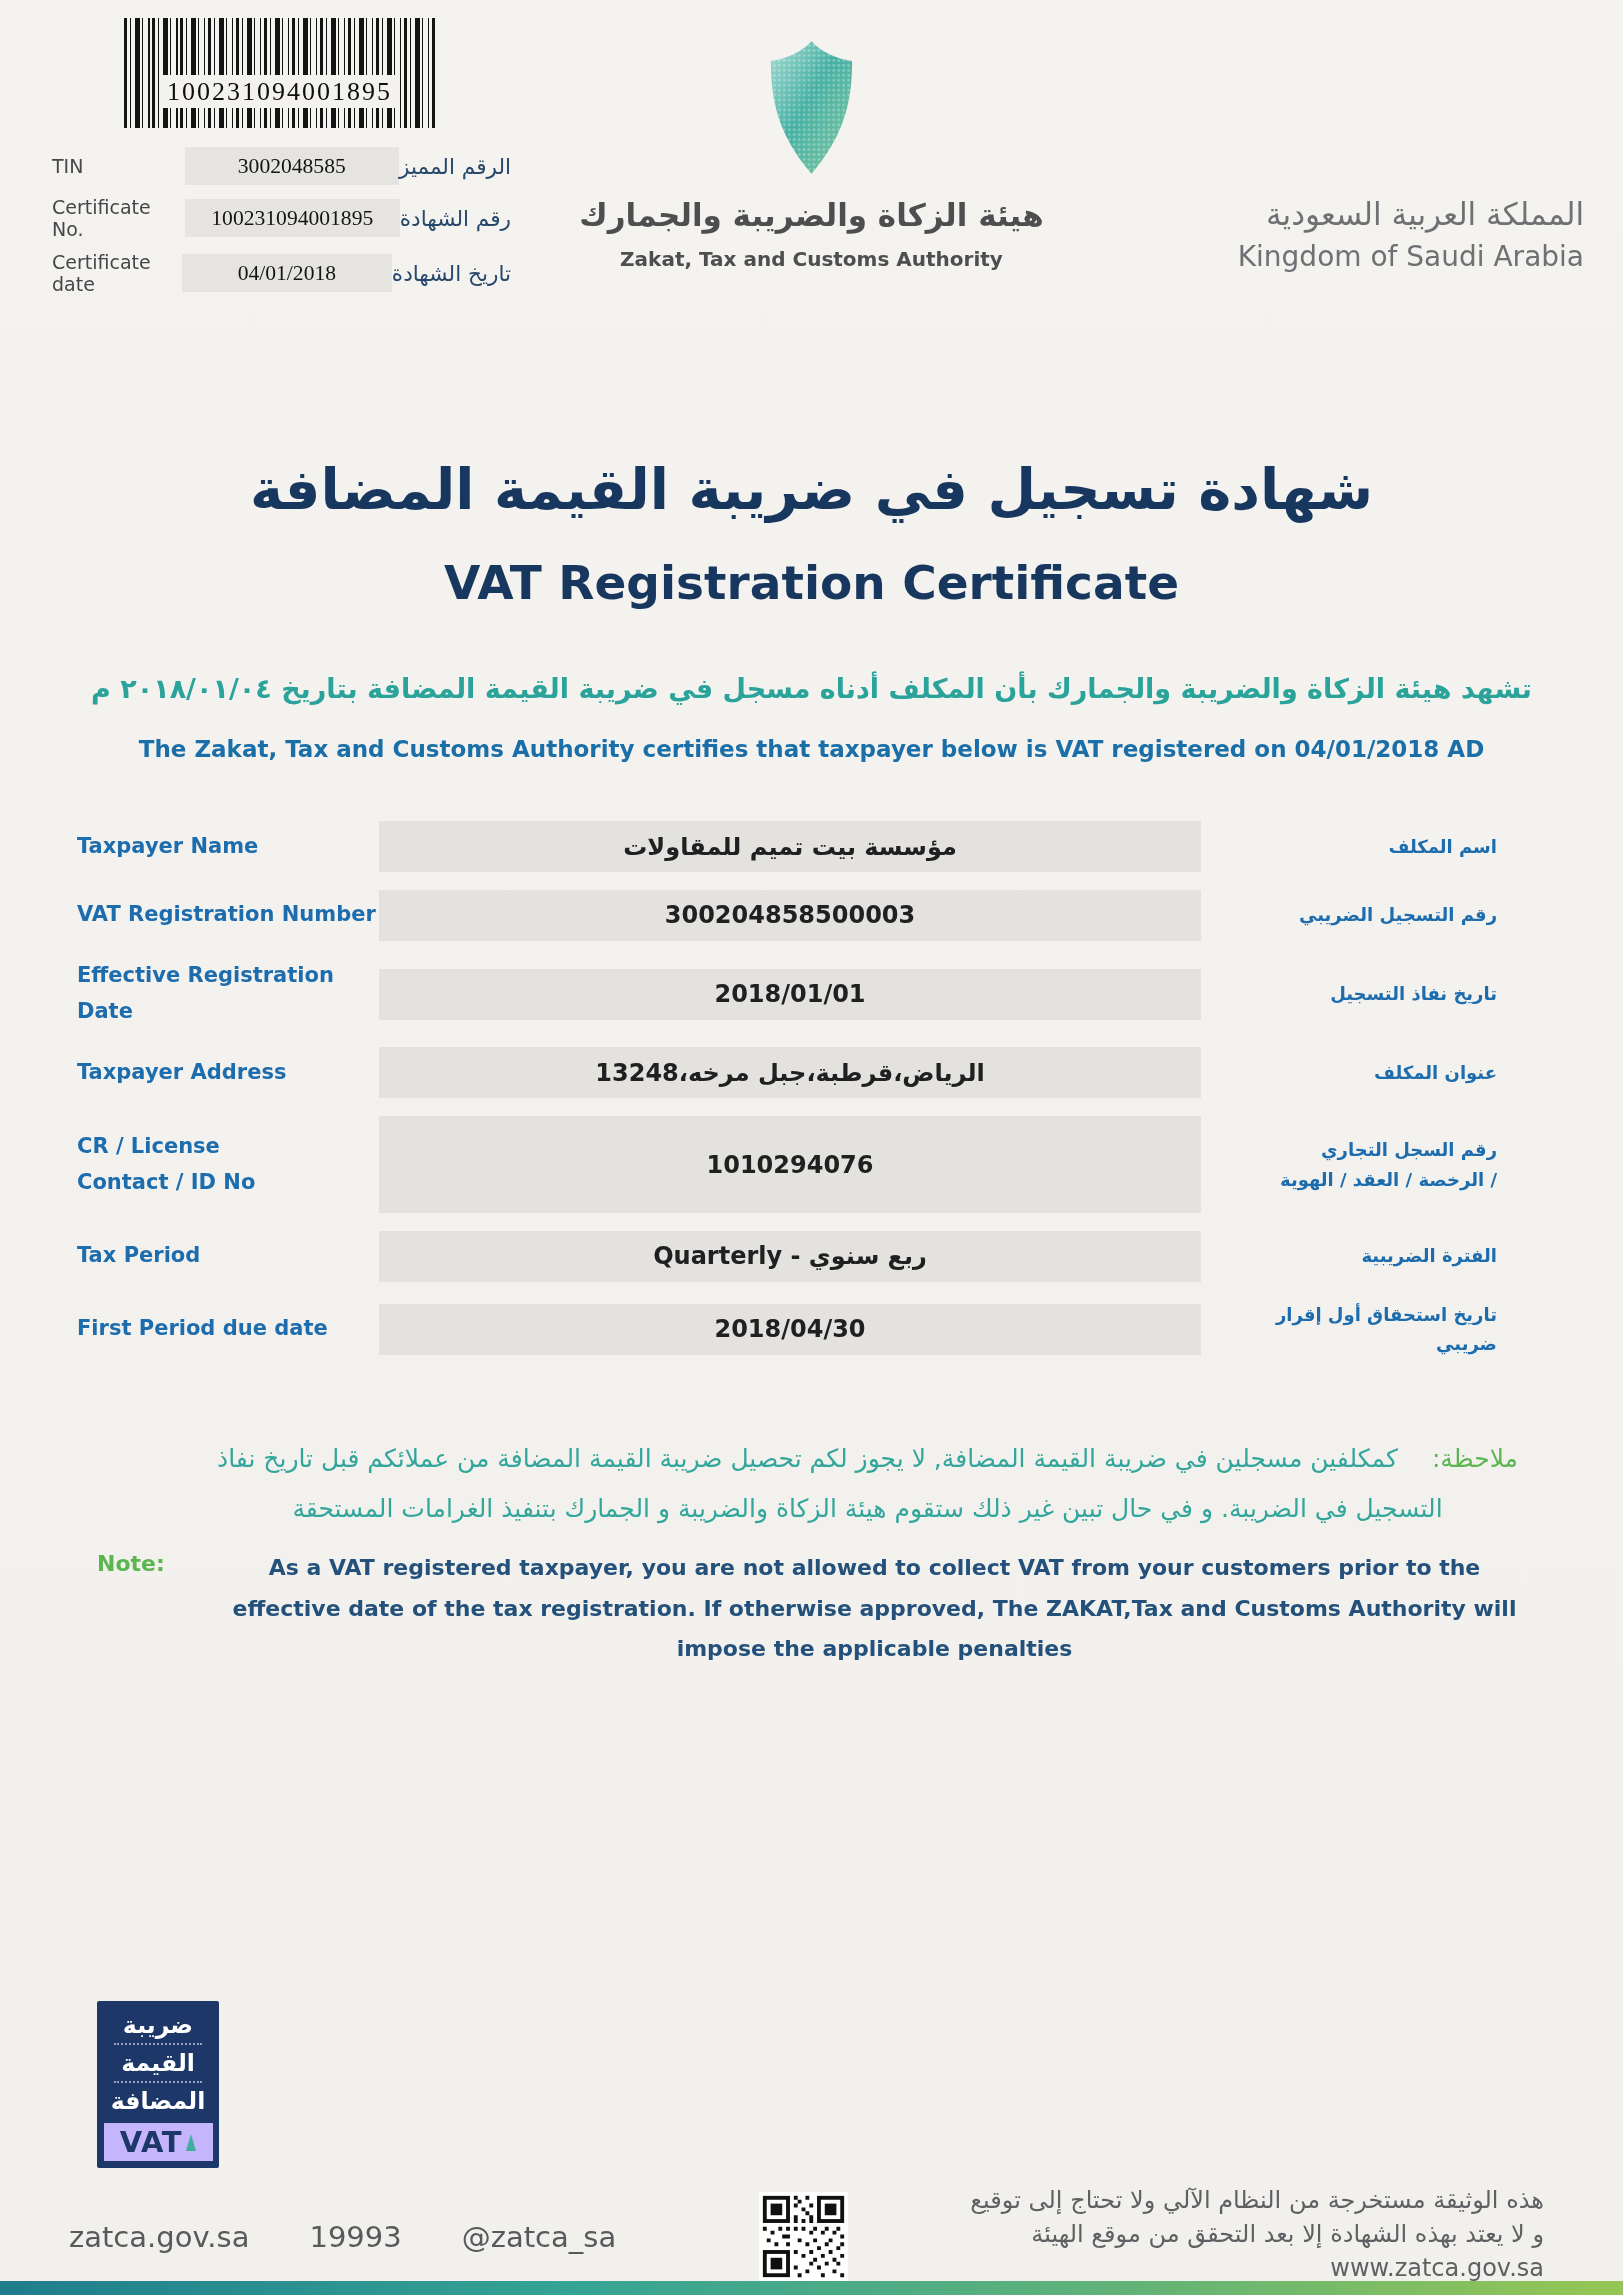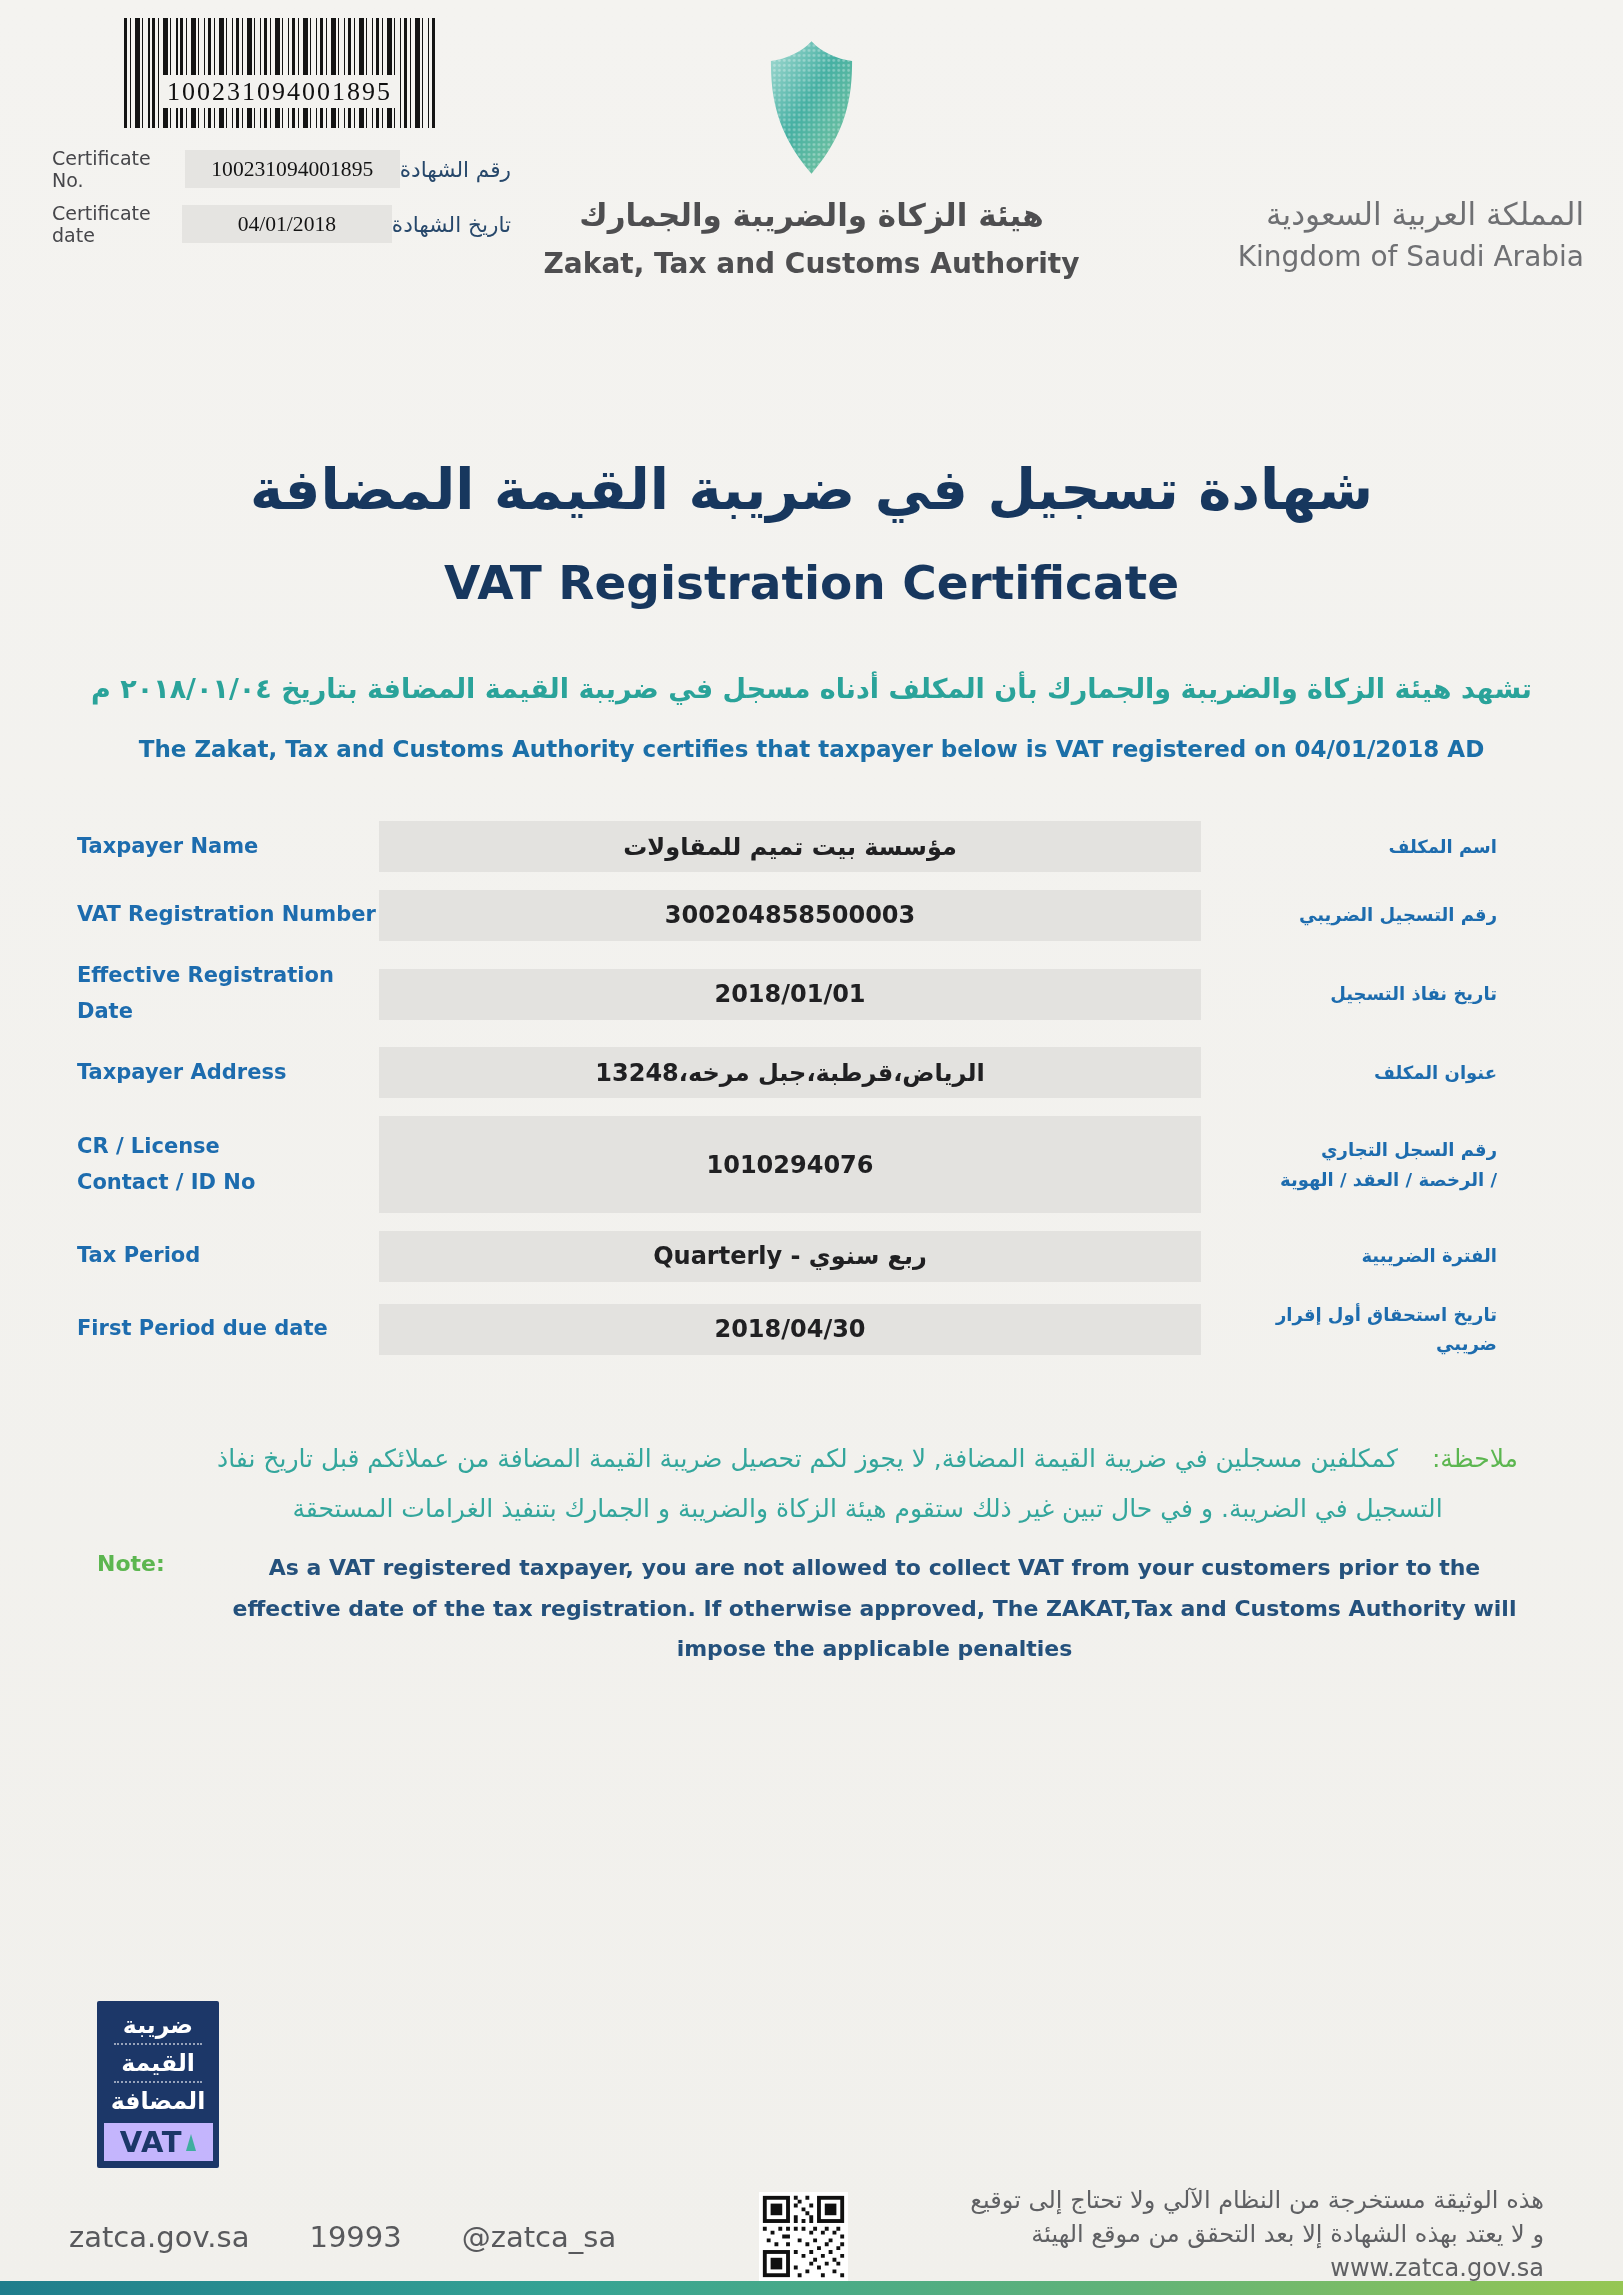--- a/index.html
+++ b/index.html
@@ -38,21 +38,21 @@
     display:flex; align-items:center; justify-content:center;
     font-family:"Liberation Serif", serif; font-size:21.6px; color:#141414;
   }
   .info-label-ar { flex:1; text-align:right; direction:rtl; white-space:nowrap;
     font-size:21.6px; color:#27486b; }
 
   
   .authority { position:absolute; left:50%; transform:translateX(-50%); top:37px; text-align:center; width:720px; }
   .logo-svg { width:99px; height:141px; }
   .auth-ar { font-size:31px; font-weight:bold; color:#4e4e50; margin-top:17px; direction:rtl; }
-  .auth-en { font-size:28px; font-weight:bold; color:#4e4e50; margin-top:14.4px; }
+  .auth-en { font-size:20px; font-weight:bold; color:#4e4e50; margin-top:14.4px; }
 
   
   .kingdom { position:absolute; right:39px; top:196px; text-align:right; }
   .kingdom-ar { font-size:31px; color:#6f7073; direction:rtl; }
   .kingdom-en { font-size:28px; color:#6f7073; margin-top:7.9px; }
 
   
   .title-ar { position:absolute; top:457px; width:100%; text-align:center; direction:rtl;
     font-size:56px; font-weight:bold; color:#17375e; }
   .title-en { position:absolute; top:555px; width:100%; text-align:center;
@@ -110,20 +110,25 @@
 <body>
 
 <div class="page">
 
   <div class="barcode">
     <div class="barcode-lines"></div>
     <div class="barcode-number">100231094001895</div>
   </div>
 
   <div class="info-table">
+    <div class="info-row">
+      <div class="info-label-en">TIN</div>
+      <div class="info-value">3002048585</div>
+      <div class="info-label-ar">الرقم المميز</div>
+    </div>
     <div class="info-row">
       <div class="info-label-en">Certificate No.</div>
       <div class="info-value">100231094001895</div>
       <div class="info-label-ar">رقم الشهادة</div>
     </div>
     <div class="info-row">
       <div class="info-label-en">Certificate date</div>
       <div class="info-value">04/01/2018</div>
       <div class="info-label-ar">تاريخ الشهادة</div>
     </div>

